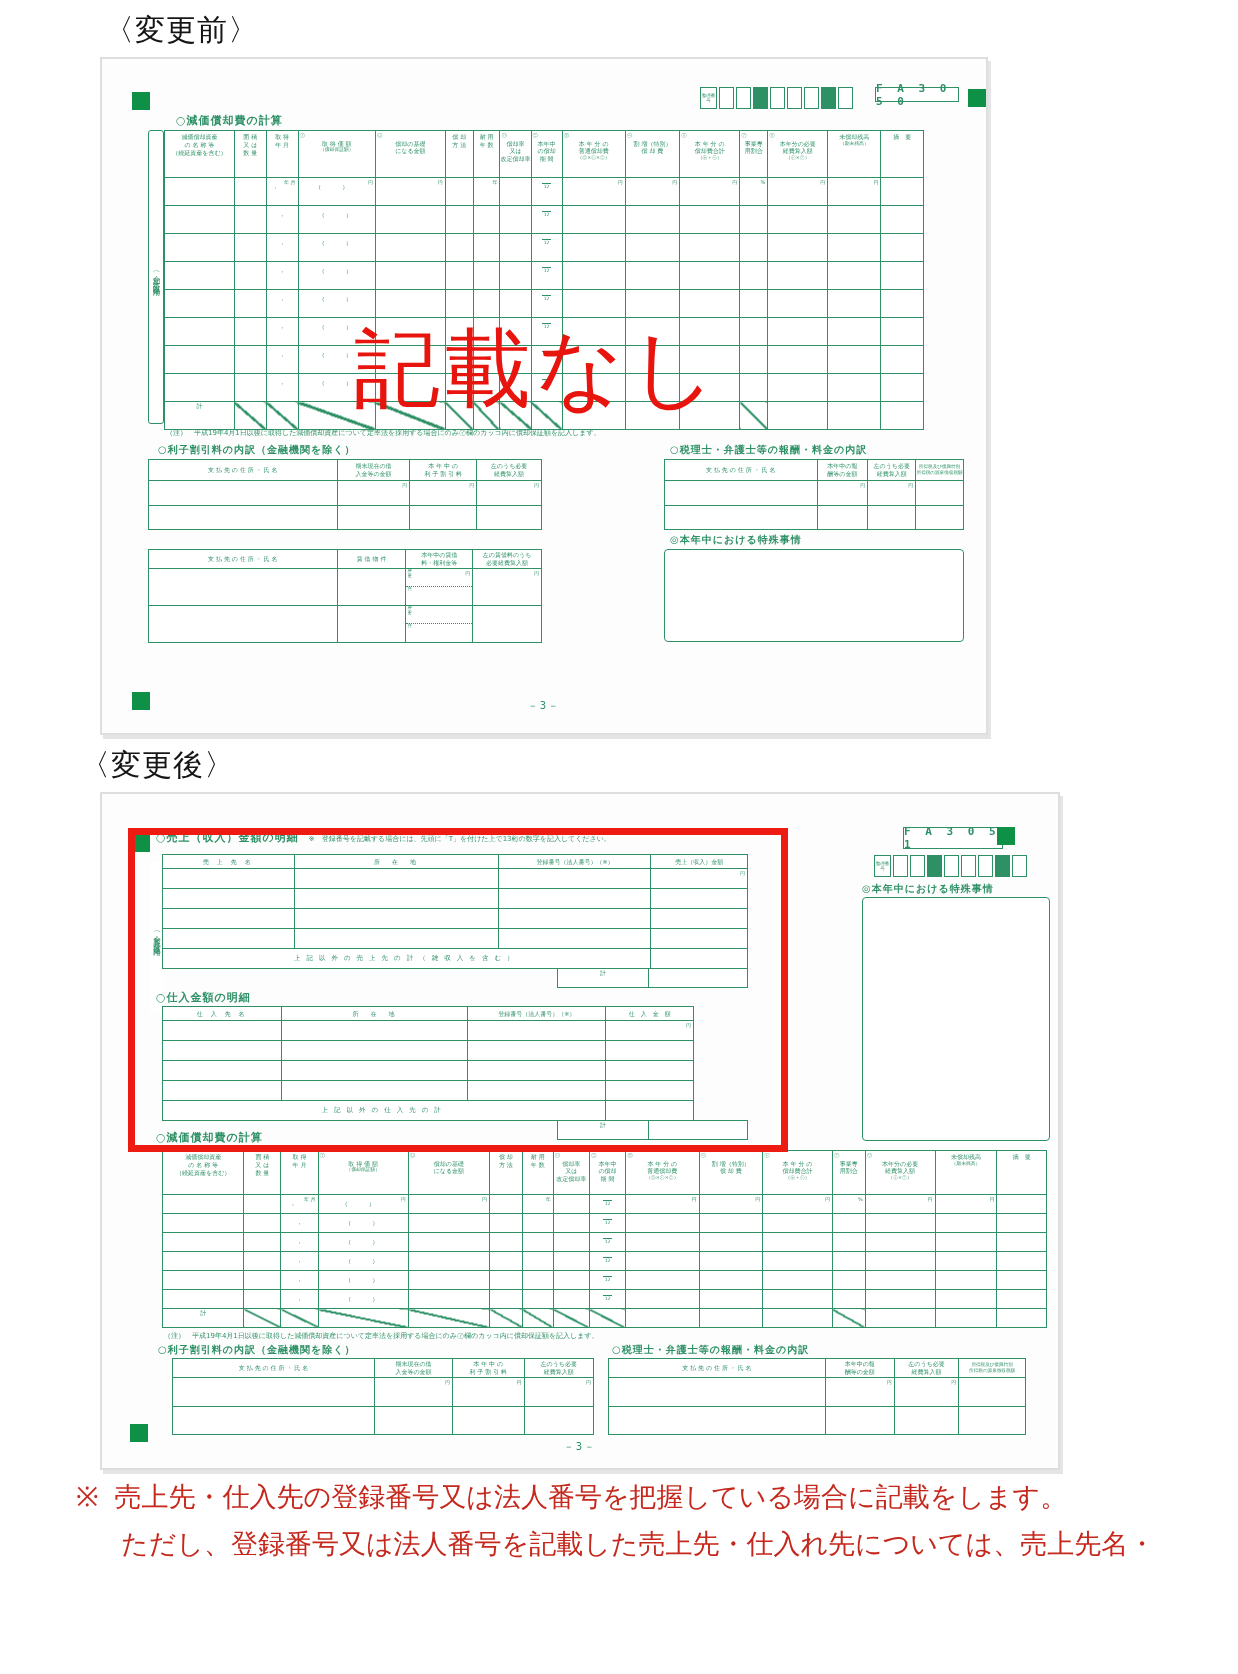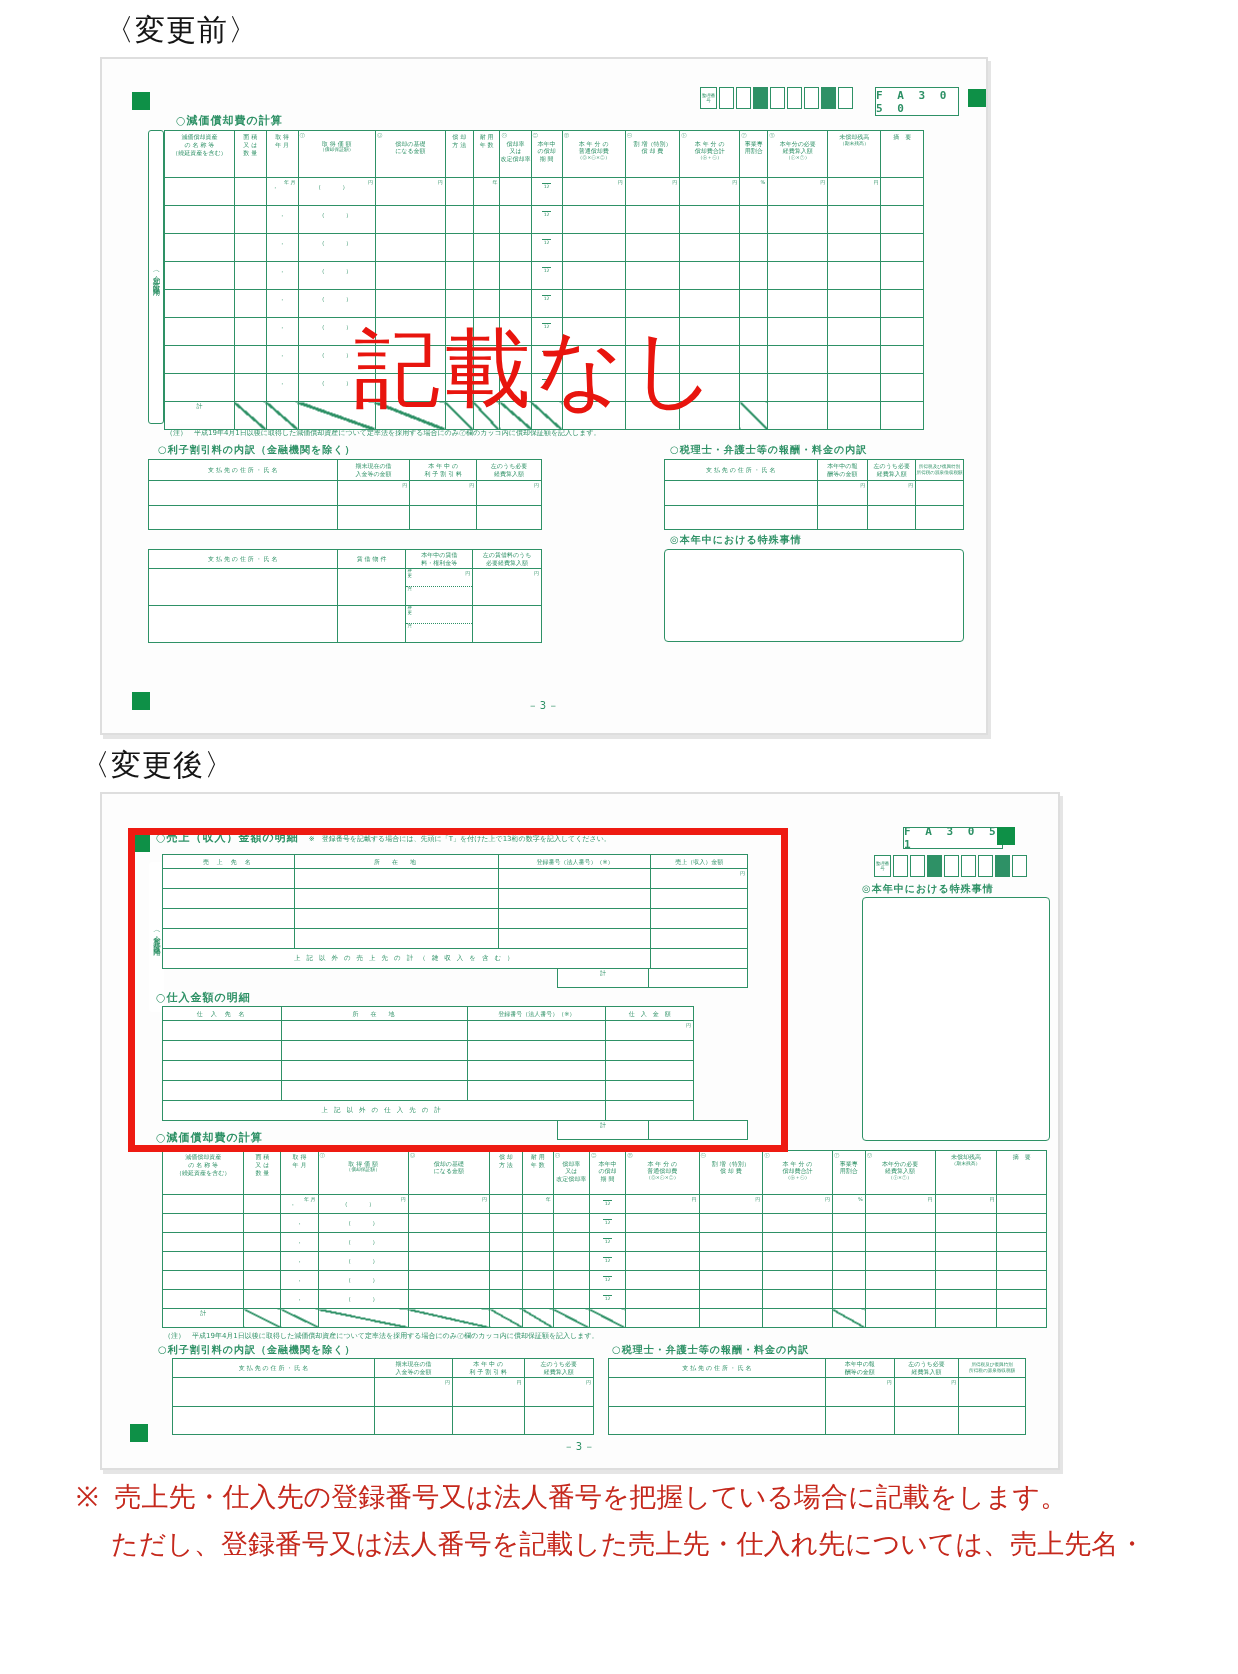--- a/index.html
+++ b/index.html
@@ -48,21 +48,21 @@
     letter-spacing:5px;line-height:1;z-index:6;white-space:nowrap}
   .redbox{position:absolute;border:7px solid var(--red);z-index:5;pointer-events:none}
   .spbox{position:absolute;border:1.4px solid var(--g);border-radius:4px;background:#fff}
   .ls4 th,.th-sp{letter-spacing:3px}
   .sub-lab{text-align:center;vertical-align:middle!important;letter-spacing:6px;font-size:6.5px!important}
   .rc-top{height:50%;border-bottom:1px dotted var(--g)}
   .rc-mk{display:inline-block;width:6px;font-size:4.5px;line-height:1.1;word-break:break-all;margin-left:1px;vertical-align:top}
   .footnote{position:absolute;left:76px;top:1482px}
   .fline{font-family:"DejaVu Serif",serif;font-size:27px;color:#c5281c;line-height:1.1;white-space:nowrap;margin-bottom:17px}
   .fmark{margin-right:16px}
-  .findent{margin-left:35px}
+  .findent{margin-left:45px}
   .rows28>tr{height:28px}
   .rows19>tr{height:19px}
   .rows20>tr{height:20px}
 </style>
 </head>
 <body>
 
 <div class="page">
 
   <div class="seclabel" style="left:104px;top:10px">〈変更前〉</div>
@@ -73,21 +73,21 @@
       <div class="slab">整理番号</div>
     <div class="sbox"></div>
         <div class="sbox"></div>
         <div class="sbox fill"></div>
         <div class="sbox"></div>
         <div class="sbox"></div>
         <div class="sbox"></div>
         <div class="sbox fill"></div>
         <div class="sbox"></div>
       </div>
-    <div class="facode" style="left:773px;top:28px;width:84px;height:29px">F A 3 0 5 0</div>
+    <div class="facode" style="left:773px;top:28px;width:84px;height:15px">F A 3 0 5 0</div>
     <div class="gsq" style="left:866px;top:30px"></div>
 
     <div class="ftitle" style="left:74px;top:54px">○減価償却費の計算</div>
     <div class="yearlab" style="left:46px;top:71px;width:16px;height:294px">〈令和二年分以降用〉</div>
     <div class="tblwrap" style="left:62px;top:71px;width:760px;height:294px">
       <table class="f dep">
         <colgroup>
           <col style="width:9.2%">
             <col style="width:4.2%">
             <col style="width:4.2%">

